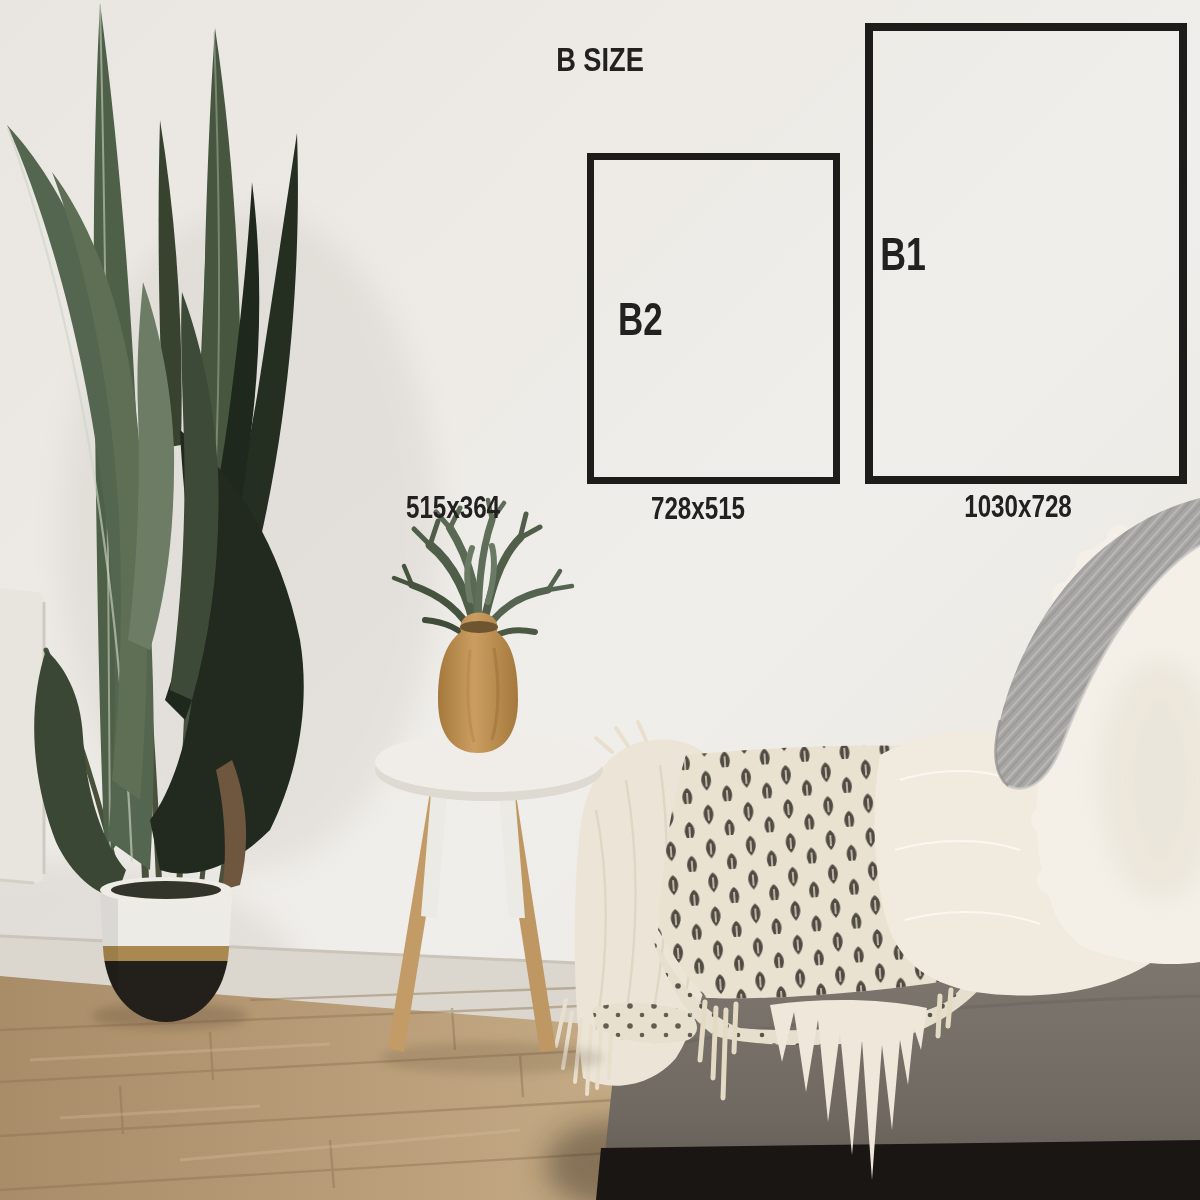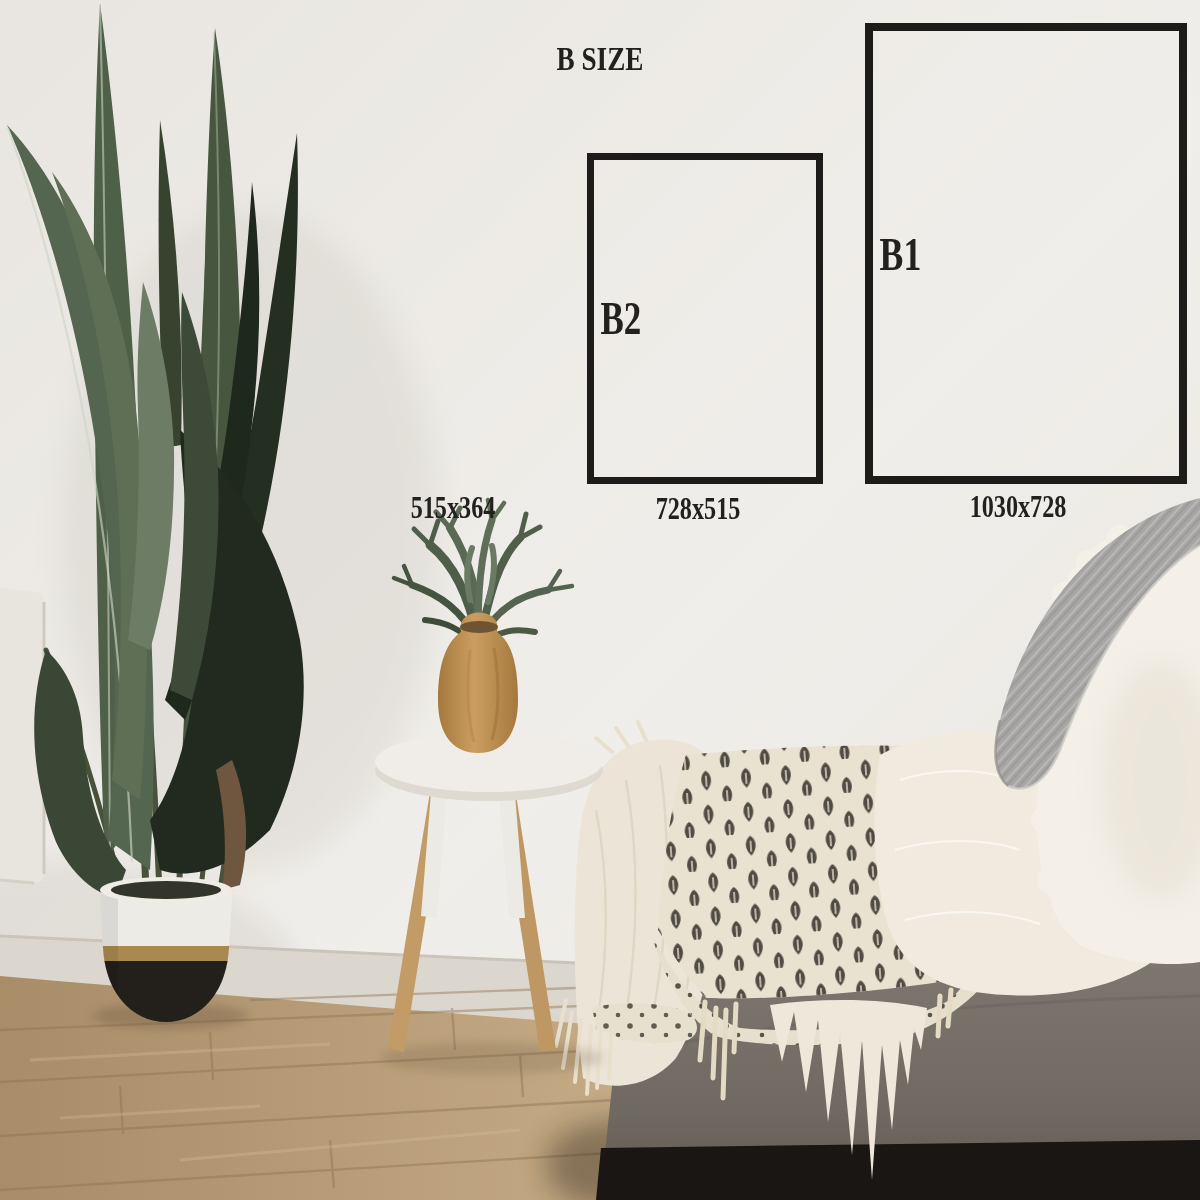--- a/index.html
+++ b/index.html
@@ -1,26 +1,26 @@
 <!DOCTYPE html>
 <html style="--wall: #e9e6e1; --wall-bright: #f0eeea; --wall-shade: #d9d4cc; --baseboard: #dcd7ce; --floor-light: #c3a984; --floor-dark: #a98c68; --plank: #8f7454; --cabinet: #e8e5df; --leaf-light: #6d7c64; --leaf-mid: #556650; --leaf-mid2: #4f6049; --leaf-deep: #46563f; --leaf-front: #3d4a37; --leaf-dark: #242e21; --leaf-darker: #1f281d; --stem: #49513b; --dried: #6f563e; --pot-white: #ecebe6; --pot-gold: #aa8950; --pot-black: #23201c; --stool-top: #f0ede8; --leg-white: #eceae4; --leg-wood: #c39b66; --vase-light: #cb9d60; --vase-dark: #a5793d; --vase-plant: #55644e; --couch: #868077; --couch-dark: #6f6962; --couch-base: #191613; --muslin: #ece5d7; --throw-cream: #eae2d1; --throw-fold: #e7dfcd; --motif: #403b33; --fur: #f1ebdf; --sherpa: #f4f0e8; --knit: #a7a6a4; --knit-light: #b9b8b6; --frame: #1d1c1a; --text: #22211f;"><head>
 <meta charset="utf-8">
 <style>
   html,body{margin:0;padding:0;background:#e9e6e1;}
   .stage{position:relative;width:1200px;height:1200px;overflow:hidden;
-         font-family:Liberation Serif, serif;}
+         font-family:Liberation Sans, sans-serif;}
   .scene{position:absolute;inset:0;}
   
   .overlay{position:absolute;inset:0;}
   .size-frame{position:absolute;border-style:solid;border-color:var(--frame);
               display:flex;align-items:center;justify-content:flex-start;background:transparent;}
   .size-frame .size-label{font-weight:700;color:var(--text);
               transform:scaleX(.76);transform-origin:center;letter-spacing:0;}
   .frame-b1{left:865px;top:23px;width:306px;height:445px;border-width:8px;}
-  .frame-b2{left:587px;top:153px;width:222px;height:317px;border-width:7px;}
+  .frame-b2{left:587px;top:153px;width:222px;height:317px;border-width:7px;padding-left:17px;}
   .frame-b3{left:374px;top:247px;width:158px;height:223px;border-width:6px;}
   .frame-b1 .size-label{font-size:47px;}
   .frame-b2 .size-label{font-size:46px;}
   .frame-b3 .size-label{font-size:43px;}
   .page-title{position:absolute;left:500px;top:40px;width:200px;text-align:center;
               font-size:34px;font-weight:700;color:var(--text);
               transform:scaleX(.8);transform-origin:center;}
   .dims{position:absolute;width:200px;text-align:center;font-size:31px;font-weight:700;
         color:var(--text);transform:scaleX(.78);transform-origin:center;}
   .dims-b1{left:918px;top:489px;}

